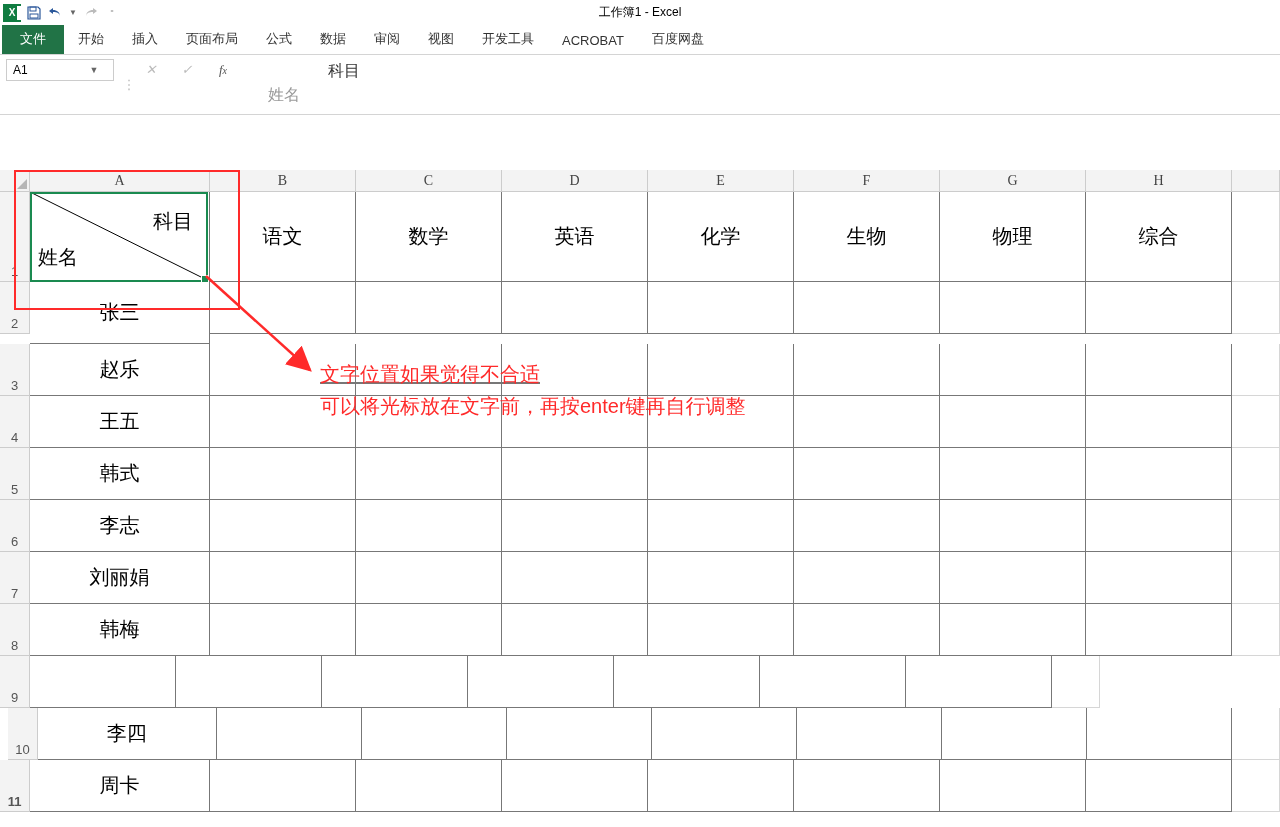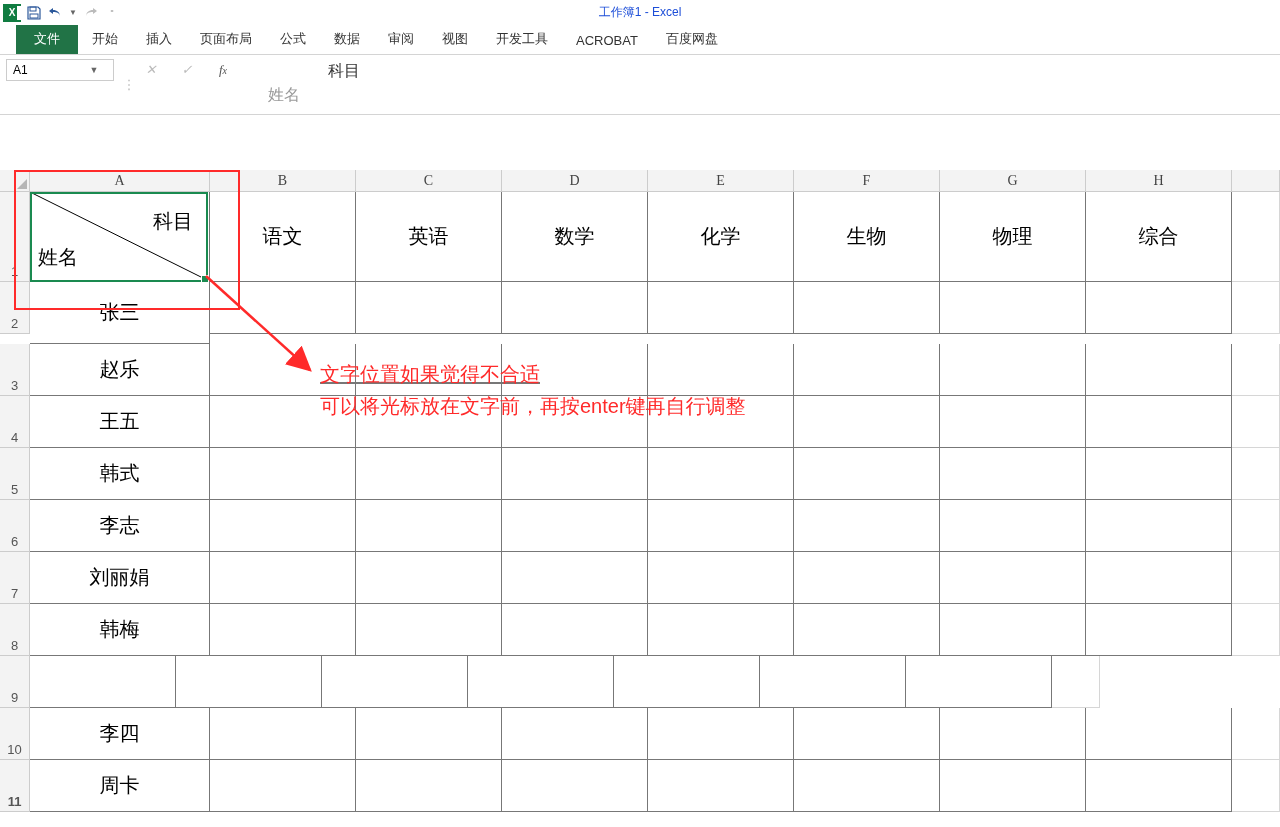--- a/index.html
+++ b/index.html
@@ -5,24 +5,24 @@
   * { box-sizing: border-box; margin: 0; padding: 0; }
   body { font-family: "Microsoft YaHei", "SimSun", sans-serif; font-size: 13px; background: #fff; overflow: hidden; width: 1280px; height: 827px; position: relative; }
 
   
   .titlebar { height: 25px; background: #fff; display: flex; align-items: center; position: relative; }
   .qat { display: flex; align-items: center; gap: 2px; padding-left: 2px; }
   .qat-item { width: 20px; height: 20px; display: flex; align-items: center; justify-content: center; color: #2a579a; }
   .excel-logo { width: 18px; height: 18px; background: #107c41; color: #fff; font-size: 10px; font-weight: bold; display: flex; align-items: center; justify-content: center; position: relative;}
   .excel-logo::after{content:"";position:absolute;right:-2px;top:2px;bottom:2px;width:6px;background:#fff;}
   .excel-logo span{position:relative;z-index:1;}
-  .title-text { position: absolute; left: 50%; transform: translateX(-50%); color: #1d4ed8; font-size: 12px; }
-
-  
-  .ribbon-tabs { height: 30px; display: flex; align-items: flex-end; border-bottom: 1px solid #d4d4d4; padding-left: 16px; }
+  .title-text { position: absolute; left: 50%; transform: translateX(-50%); color: #000000; font-size: 12px; }
+
+  
+  .ribbon-tabs { height: 30px; display: flex; align-items: flex-end; border-bottom: 1px solid #d4d4d4; padding-left: 2px; }
   .rtab { padding: 6px 14px; font-size: 13px; color: #333; cursor: pointer; }
   .rtab.file { background: #217346; color: #fff; padding: 6px 18px; }
   
   
   .fbar { height: 60px; display: flex; border-bottom: 1px solid #d4d4d4; }
   .namebox-wrap { width: 120px; padding: 4px 6px; display:flex; align-items:flex-start;}
   .namebox { width: 108px; height: 22px; border: 1px solid #ccc; background:#fff; display:flex; align-items:center;}
   .namebox input { border:none; outline:none; width: 80px; padding: 2px 6px; font-size:12px; background:transparent;}
   .namebox .dd { width: 14px; text-align:center; color:#666; font-size:9px;}
   .divider-dots{ width:18px; display:flex; align-items:center; justify-content:center; color:#bbb;}
@@ -153,22 +153,22 @@
       <div class="row">
         <div class="rh" style="height: 90px;">1</div>
         <div class="cell wA diag" style="height: 90px;">
           <svg class="dline">
             <line x1="0" y1="0" x2="100%" y2="100%" stroke="#000" stroke-width="1"></line>
           </svg>
           <div class="topr">科目</div>
           <div class="botl">姓名</div>
         </div>
         <div class="cell wB" style="height: 90px;">语文</div>
+        <div class="cell wC" style="height: 90px;">数学</div>
         <div class="cell wD" style="height: 90px;">英语</div>
-        <div class="cell wC" style="height: 90px;">数学</div>
         <div class="cell wE" style="height: 90px;">化学</div>
         <div class="cell wF" style="height: 90px;">生物</div>
         <div class="cell wG" style="height: 90px;">物理</div>
         <div class="cell wH" style="height: 90px;">综合</div>
         <div class="cell wRest outside" style="height: 90px;"></div>
       </div>
       <div class="row">
         <div class="rh" style="height: 52px;">2</div>
         <div class="cell wA" style="height: 62px;">张三</div>
         <div class="cell wB" style="height: 52px;"></div>
@@ -257,21 +257,21 @@
         <div class="cell wB" style="height: 52px;"></div>
         <div class="cell wC" style="height: 52px;"></div>
         <div class="cell wD" style="height: 52px;"></div>
         <div class="cell wE" style="height: 52px;"></div>
         <div class="cell wF" style="height: 52px;"></div>
         <div class="cell wG" style="height: 52px;"></div>
         <div class="cell wH" style="height: 52px;"></div>
         <div class="cell wRest outside" style="height: 52px;"></div>
       </div>
       <div class="row">
-        <div class="rh" style="height: 52px;">10</div>
+        <div class="rh" style="height: 52px; margin-left: 8px;">10</div>
         <div class="cell wA" style="height: 52px;">李四</div>
         <div class="cell wB" style="height: 52px;"></div>
         <div class="cell wC" style="height: 52px;"></div>
         <div class="cell wD" style="height: 52px;"></div>
         <div class="cell wE" style="height: 52px;"></div>
         <div class="cell wF" style="height: 52px;"></div>
         <div class="cell wG" style="height: 52px;"></div>
         <div class="cell wH" style="height: 52px;"></div>
         <div class="cell wRest outside" style="height: 52px;"></div>
       </div>

